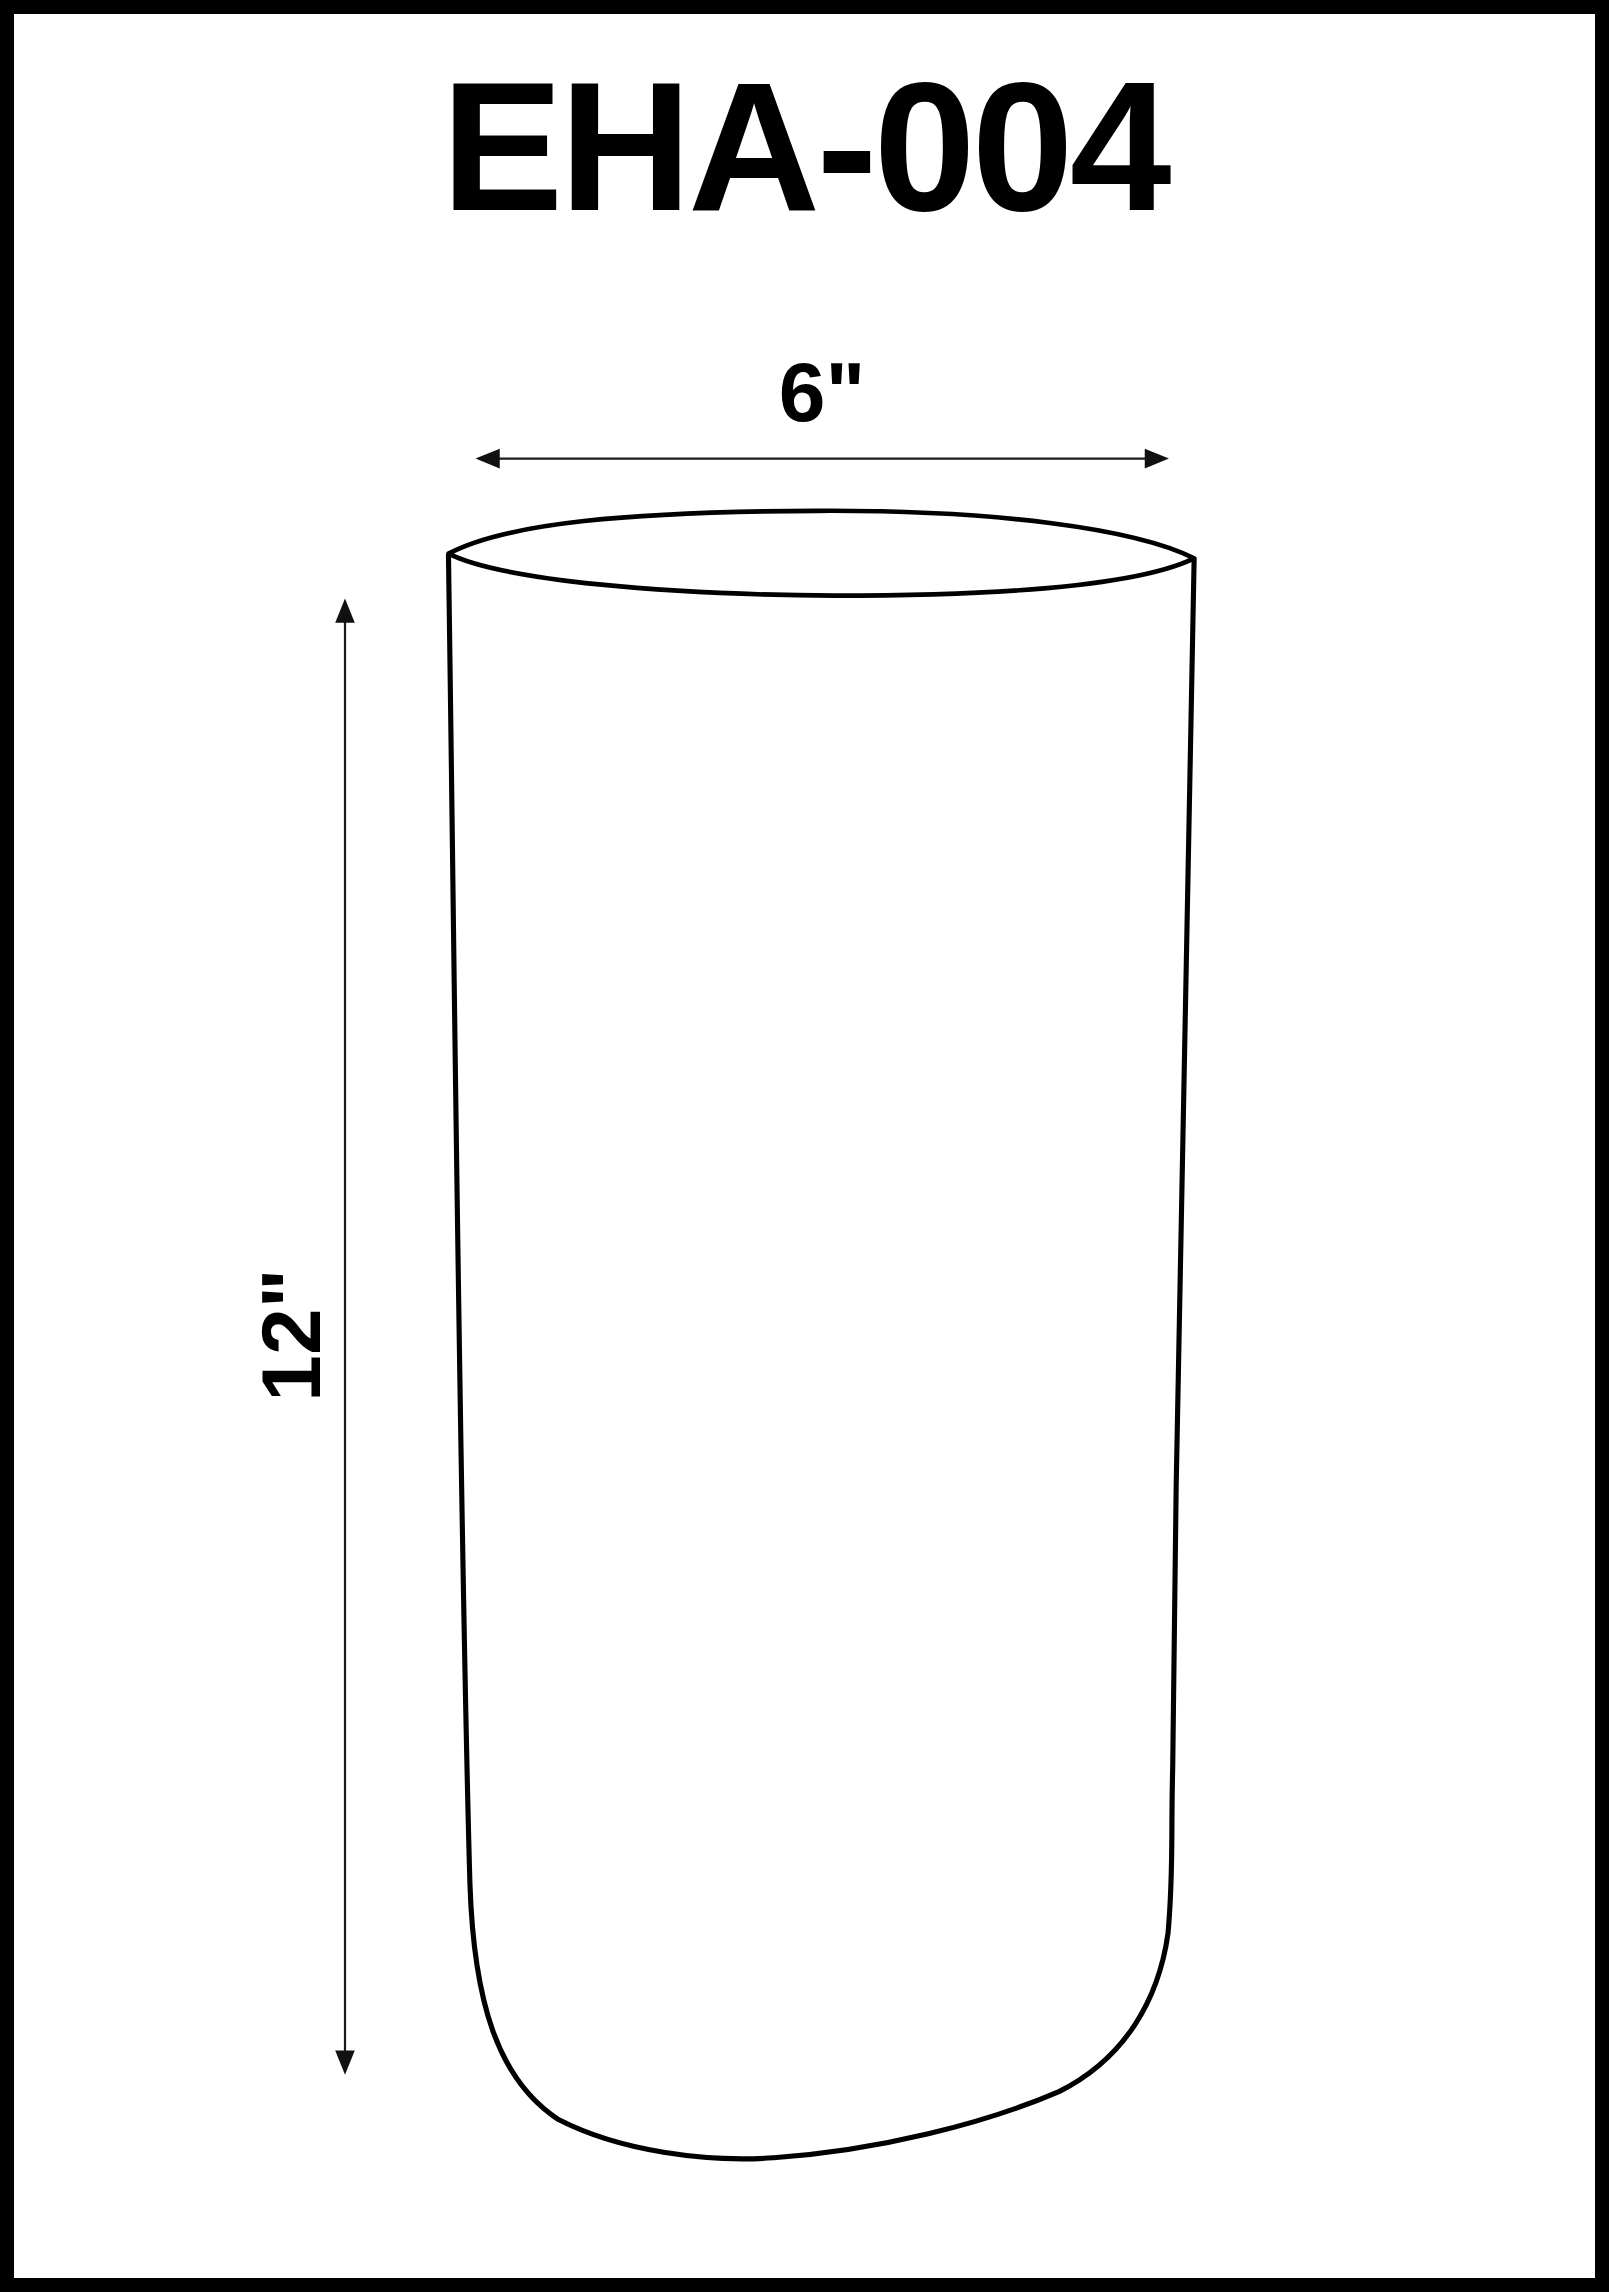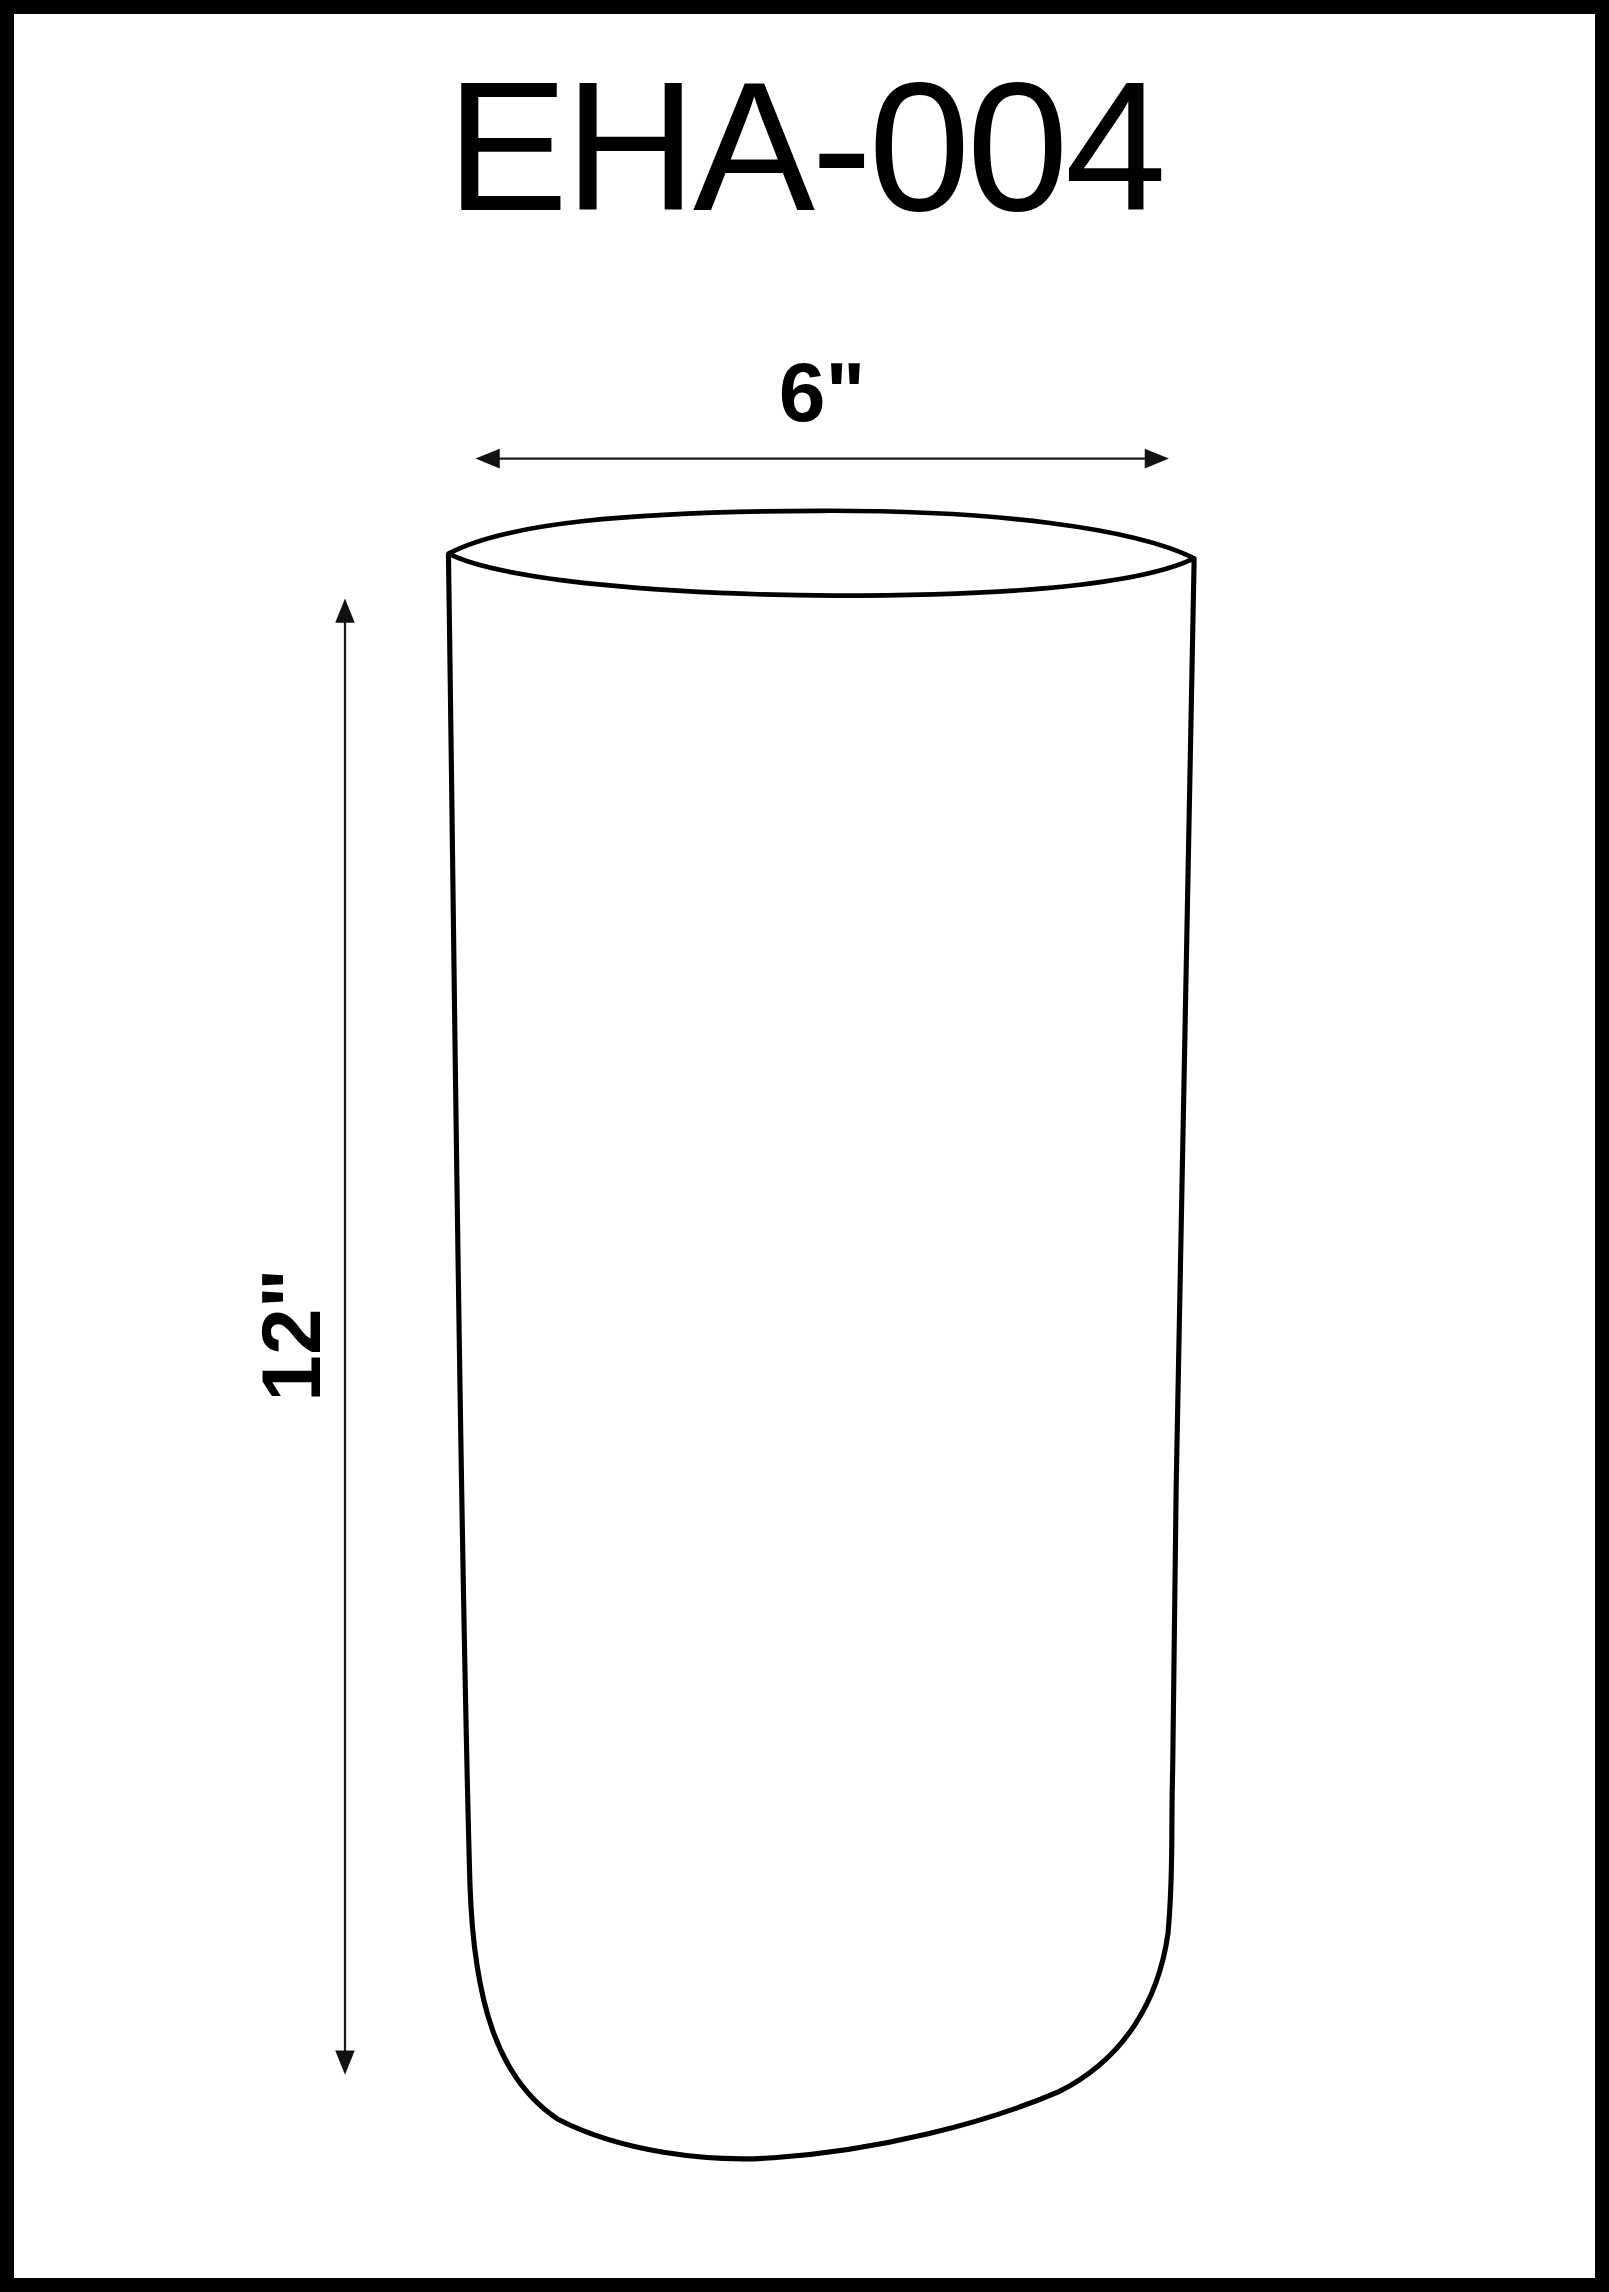--- a/index.html
+++ b/index.html
@@ -18,21 +18,21 @@
     font-family: "Liberation Sans", sans-serif;
   }
   .part-title {
     position: absolute;
     left: 0;
     right: 0;
     top: 41px;
     text-align: center;
     font-size: 183px;
     line-height: 183px;
-    font-weight: normal;
+    font-weight: bold;
     letter-spacing: -3.7px;
     color: #000000;
     white-space: nowrap;
   }
   .dim-label {
     position: absolute;
     font-weight: bold;
     font-size: 84px;
     color: #000000;
     text-align: center;

